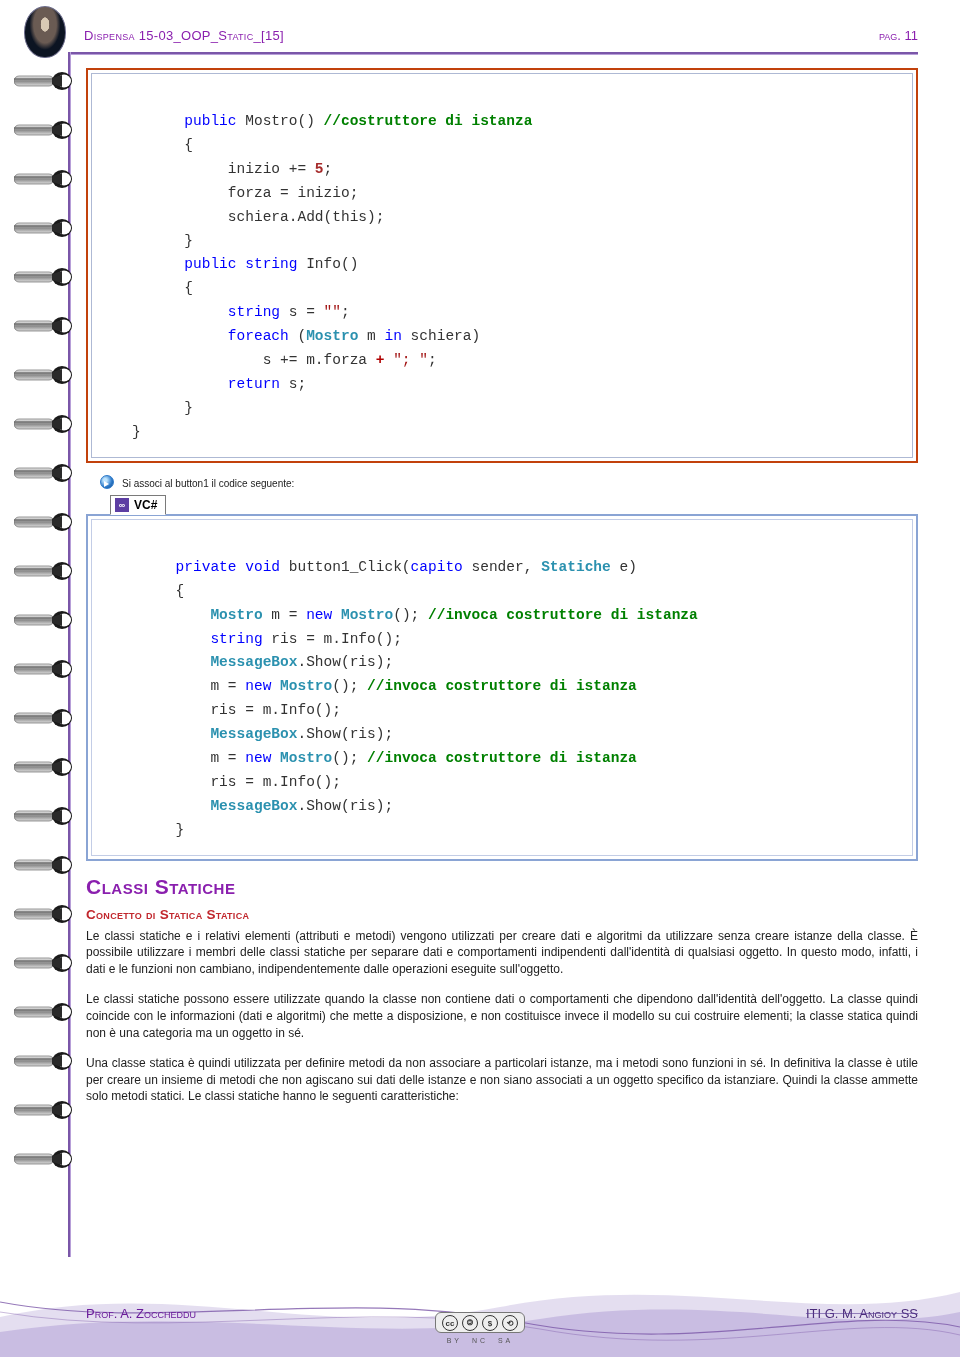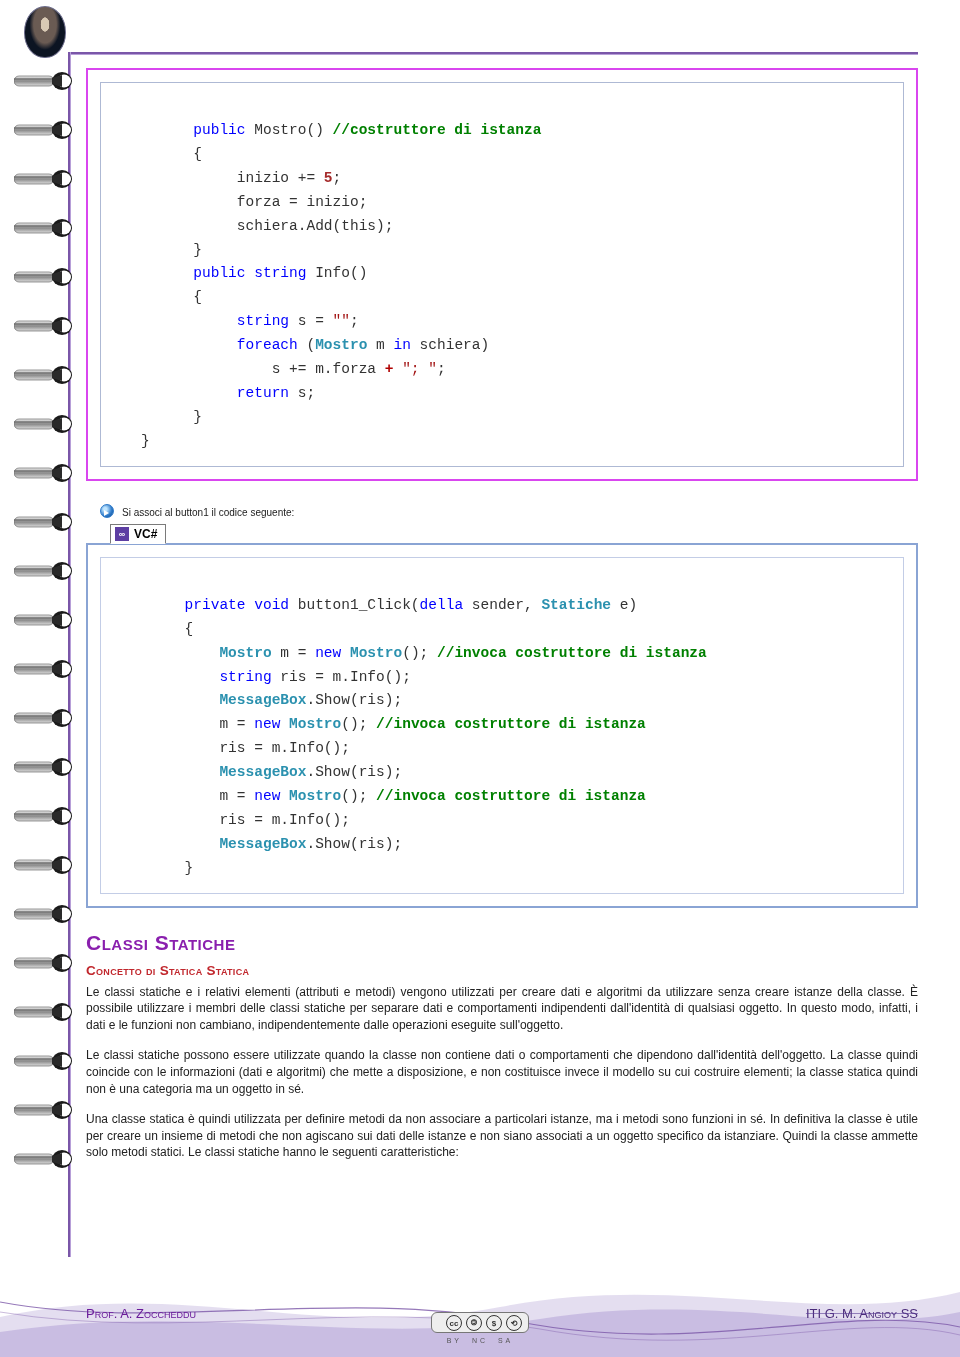--- a/index.html
+++ b/index.html
@@ -56,23 +56,23 @@
     width: 62px; height: 22px;
     margin-bottom: 27px;
     position: relative;
   }
   .binder svg { display:block; }
   .content {
     position: absolute;
     left: 86px; top: 62px; right: 42px;
   }
   .code-frame {
-    border: 2px solid #d946ef;
-    padding: 12px;
-    margin: 6px 0 23px 0;
+    border: 2px solid #c2410c;
+    padding: 3px;
+    margin: 6px 0 12px 0;
     background: #fff;
   }
   .code-frame-light { border-color: #8aa4d4; }
   .code-inner {
     border: 1px solid #aeb9d4;
     padding: 12px 14px 12px 14px;
     font-family: "Courier New", monospace;
     font-size: 14.5px;
     line-height: 1.65;
     color: #333;
@@ -156,38 +156,42 @@
     position: absolute;
     bottom: 36px; left: 86px; right: 42px;
     display: flex; justify-content: space-between;
     font-size: 13px; font-variant: small-caps;
     color: #6a1b9a;
   }
   .footer-right { color: #4a2b7a; text-decoration: line-through; text-decoration-color: rgba(90,60,150,0.6); }
   .cc-badge {
     position:absolute; bottom:24px; left:50%; transform:translateX(-50%);
     display:flex; align-items:center; gap:4px;
-    border:1px solid #777; border-radius:6px; padding:2px 6px 1px 14px;
+    border:1px solid #777; border-radius:6px; padding:2px 6px 1px 6px;
     background:#eee;
     font-size:9px; color:#333;
   }
   .cc-badge .circ{
     width:16px;height:16px;border:1.5px solid #333;border-radius:50%;
     display:inline-flex;align-items:center;justify-content:center;
     font-size:8px;font-weight:bold;
   }
   .cc-label{position:absolute;bottom:13px;left:50%;transform:translateX(-50%);font-size:7px;color:#555;letter-spacing:3px;}
 </style>
 </head>
 <body>
 
 <div class="page">
 
   <div class="portrait"></div>
 
+  <div class="header-line">
+    <span class="header-title">Dispensa 15-03_OOP_Static_[15]</span>
+    <span class="header-page">pag. 11</span>
+  </div>
   <div class="header-rule"></div>
   <div class="vert-rule"></div>
 
   <div class="binders">
 
   <div class="binder">
         <svg width="62" height="22" viewBox="0 0 62 22">
   <defs>
             <linearGradient id="gm" x1="0" y1="0" x2="0" y2="1">
     <stop offset="0" stop-color="#eee"></stop>
@@ -580,21 +584,21 @@
       <span class="bullet"></span><span>Si associ al button1 il codice seguente:</span>
     </div>
 
     <div class="tab-vc">
       <span class="vs-ico">∞</span>
       <span>VC#</span>
     </div>
 
     <div class="code-frame code-frame-light" style="margin-top:-1px;">
       <div class="code-inner code-inner-2">
-<span class="kw">        private</span><span class="kw"> void</span><span> button1_Click(</span><span class="kw">della</span><span> sender, </span><span class="ev">Statiche</span><span> e)</span>
+<span class="kw">        private</span><span class="kw"> void</span><span> button1_Click(</span><span class="kw">capito</span><span> sender, </span><span class="ev">Statiche</span><span> e)</span>
 <span>        {</span>
 <span class="cls">            Mostro</span><span> m = </span><span class="kw">new</span><span class="cls"> Mostro</span><span>(); </span><span class="cmt">//invoca costruttore di istanza</span>
 <span class="kw">            string</span><span> ris = m.Info();</span>
 <span class="cls">            MessageBox</span><span>.Show(ris);</span>
 <span>            m = </span><span class="kw">new</span><span class="cls"> Mostro</span><span>(); </span><span class="cmt">//invoca costruttore di istanza</span>
 <span>            ris = m.Info();</span>
 <span class="cls">            MessageBox</span><span>.Show(ris);</span>
 <span>            m = </span><span class="kw">new</span><span class="cls"> Mostro</span><span>(); </span><span class="cmt">//invoca costruttore di istanza</span>
 <span>            ris = m.Info();</span>
 <span class="cls">            MessageBox</span><span>.Show(ris);</span>

